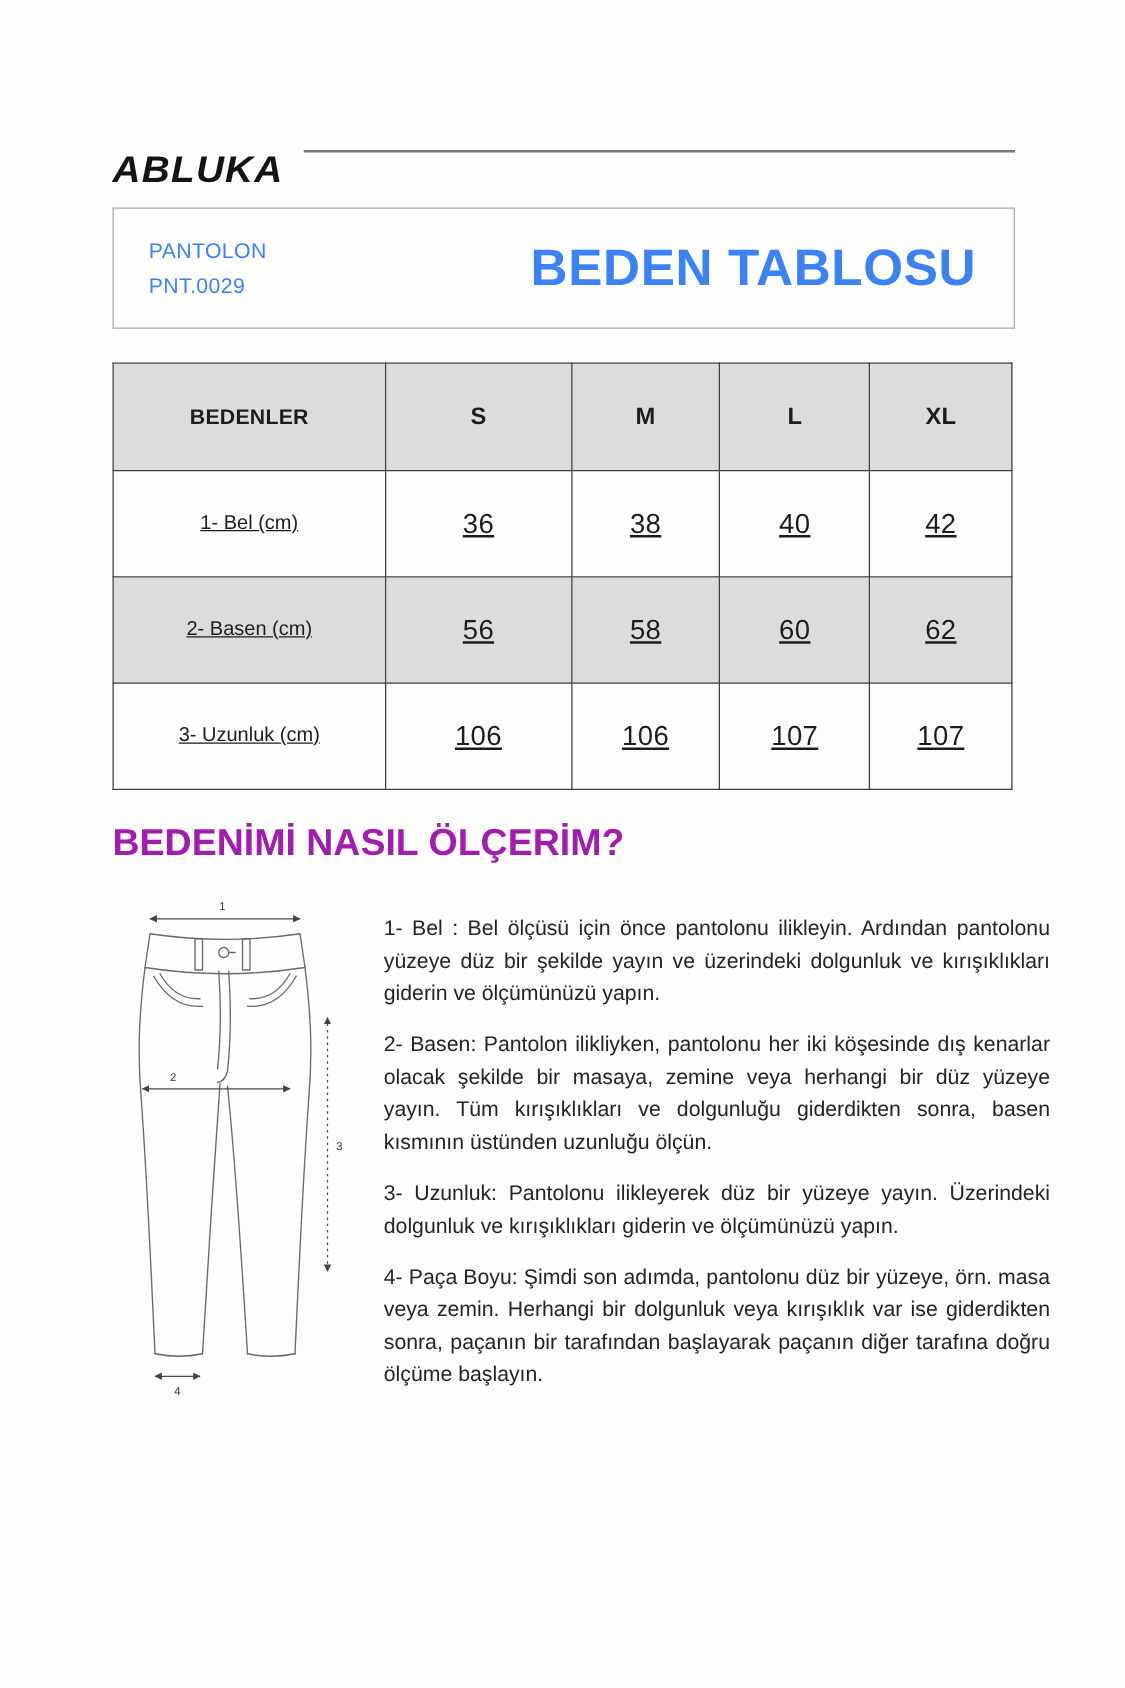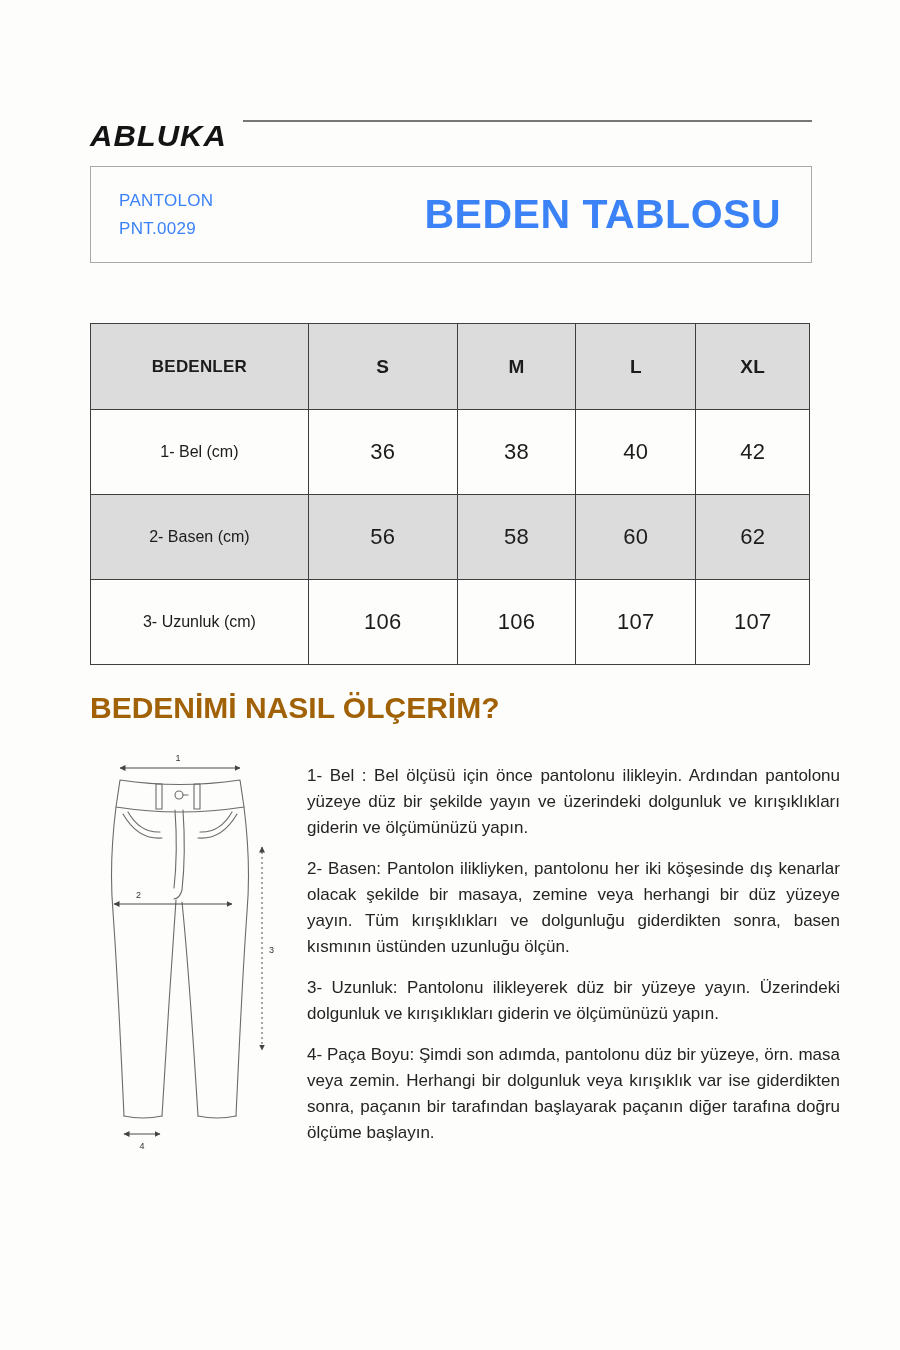--- a/index.html
+++ b/index.html
@@ -21,38 +21,38 @@
   .title-box{
     margin-top:16px;width:722px;height:97px;box-sizing:border-box;
     border:1px solid #a9a9a9;background:#fdfdfc;
     display:flex;align-items:center;justify-content:space-between;
     padding:0 30px 0 28px;
   }
   .product-info{font-size:17px;line-height:1.6;letter-spacing:.3px;color:#3b82f6;}
   .doc-title{font-size:41px;font-weight:bold;letter-spacing:.5px;color:#3b82f6;}
   
   table.size-table{
-    margin-top:60px;width:720px;border-collapse:collapse;table-layout:fixed;
+    margin-top:27px;width:720px;border-collapse:collapse;table-layout:fixed;
   }
   .size-table th,.size-table td{
     border:1px solid #3f3f3f;text-align:center;vertical-align:middle;padding:0;
   }
   .size-table thead th{
     height:85px;background:#dcdcdc;font-size:17px;font-weight:bold;letter-spacing:.2px;
   }
   .size-table thead th.size-col{font-size:19px;}
-  .size-table tbody td{height:84px;}
+  .size-table tbody td{height:84px;text-decoration:underline;}
   .size-table tr.plain{background:#fdfdfc;}
   .size-table tr.alt{background:#dcdcdc;}
   td.row-label{font-size:16px;font-weight:400;}
   td.value{font-size:22px;font-weight:500;letter-spacing:.3px;}
   
   h2.section-heading{
     margin:26px 0 0;font-size:30px;font-weight:bold;line-height:1.1;
-    color:#a16207;letter-spacing:0;
+    color:#a21caf;letter-spacing:0;
   }
   .measure-row{display:flex;margin-top:28px;width:750px;}
   .diagram-col{width:205px;flex:none;}
   .diagram-col svg{display:block;width:195px;height:410px;}
   .text-col{flex:1;padding-left:12px;}
   p.instruction{
     margin:11px 0 15px;font-size:17px;line-height:26px;text-align:justify;color:#242424;
   }
   .dim-line{stroke:#4a4a4a;stroke-width:1;fill:none;}
   .dim-label{font-size:9px;fill:#333;font-family:"Liberation Sans",sans-serif;}

